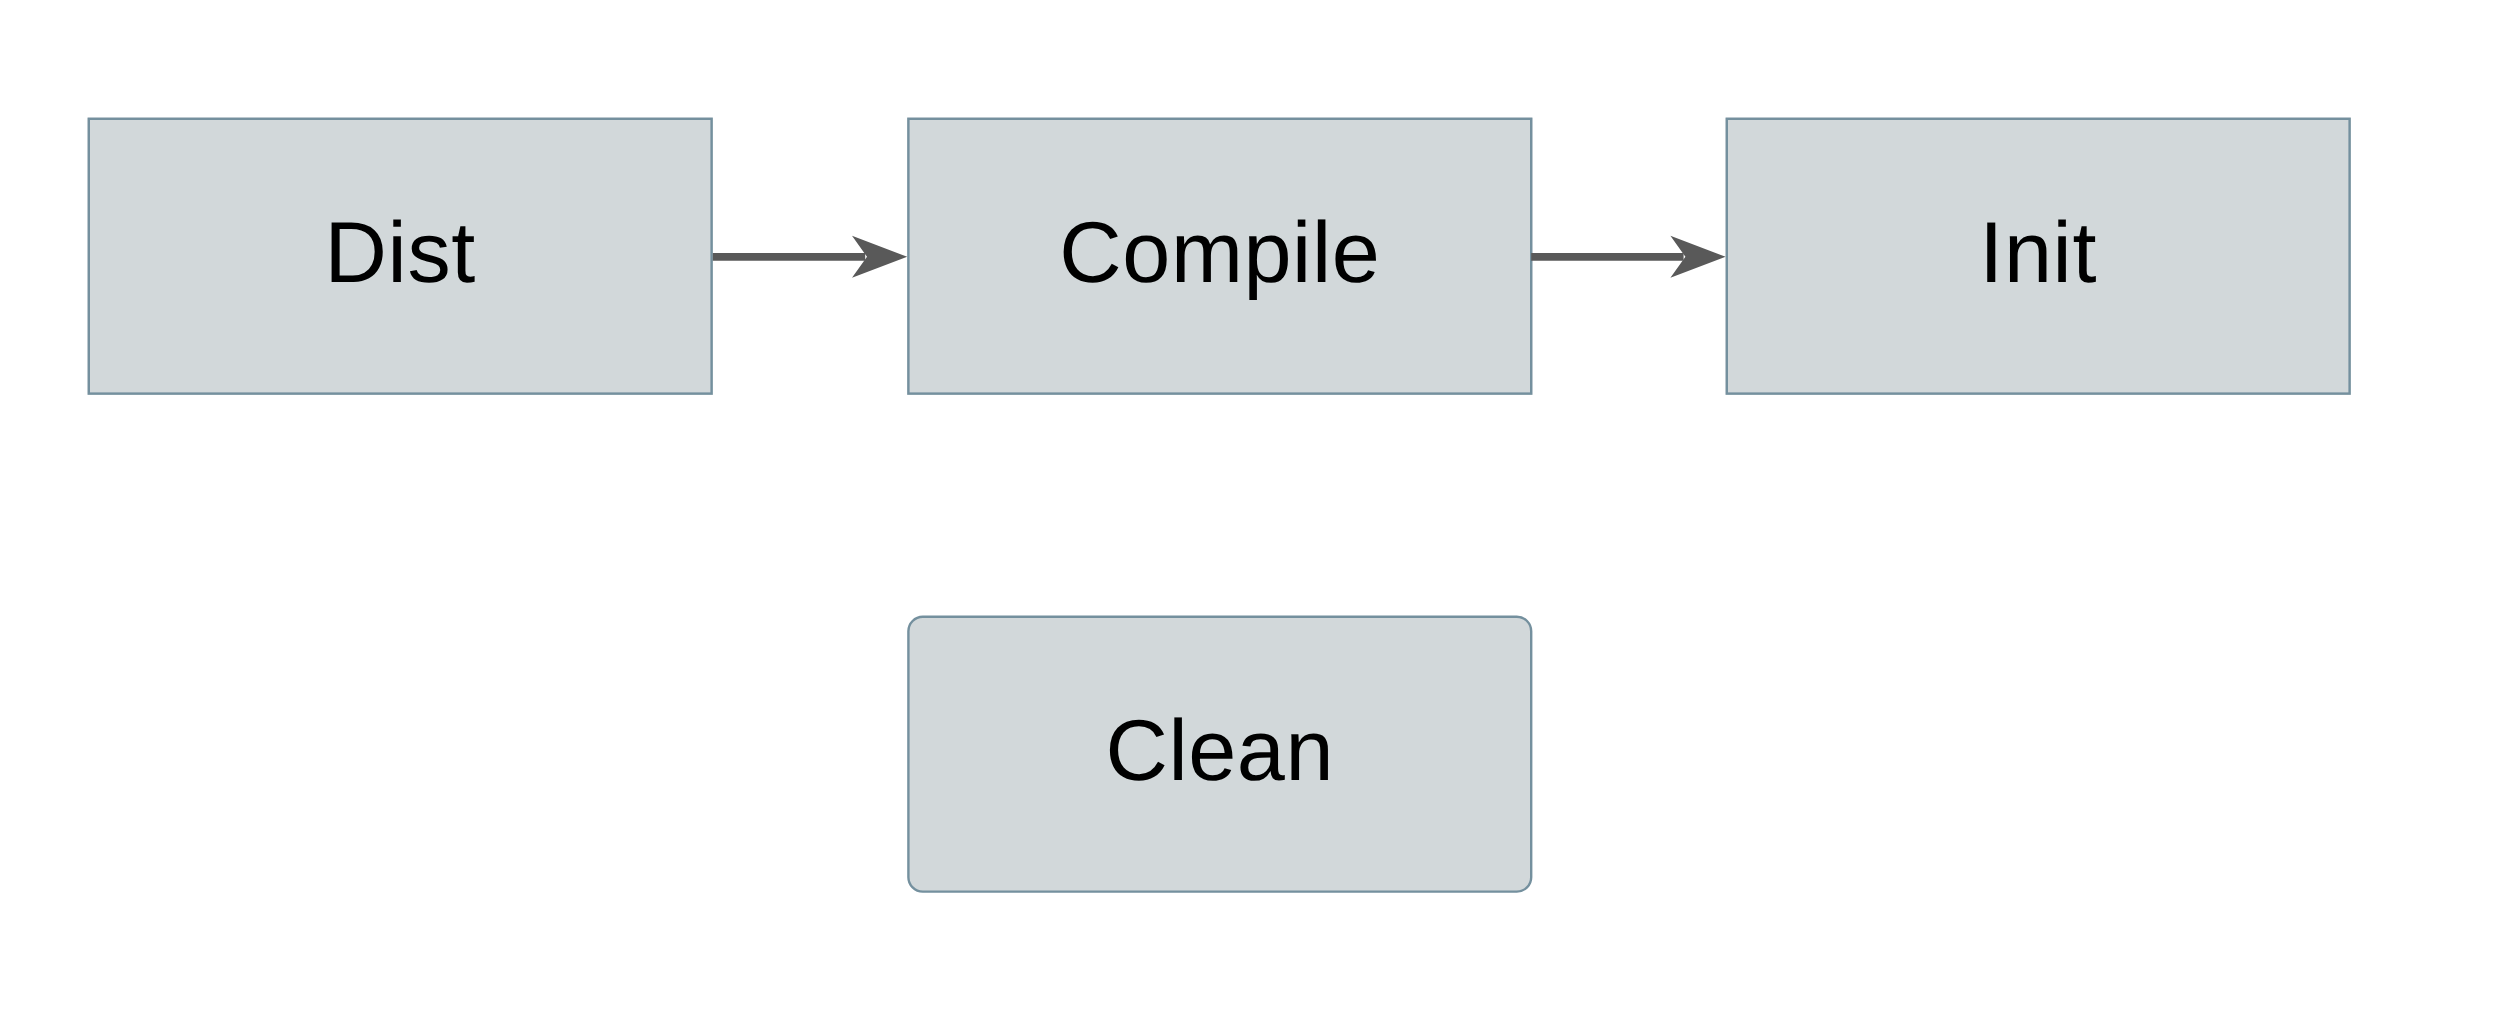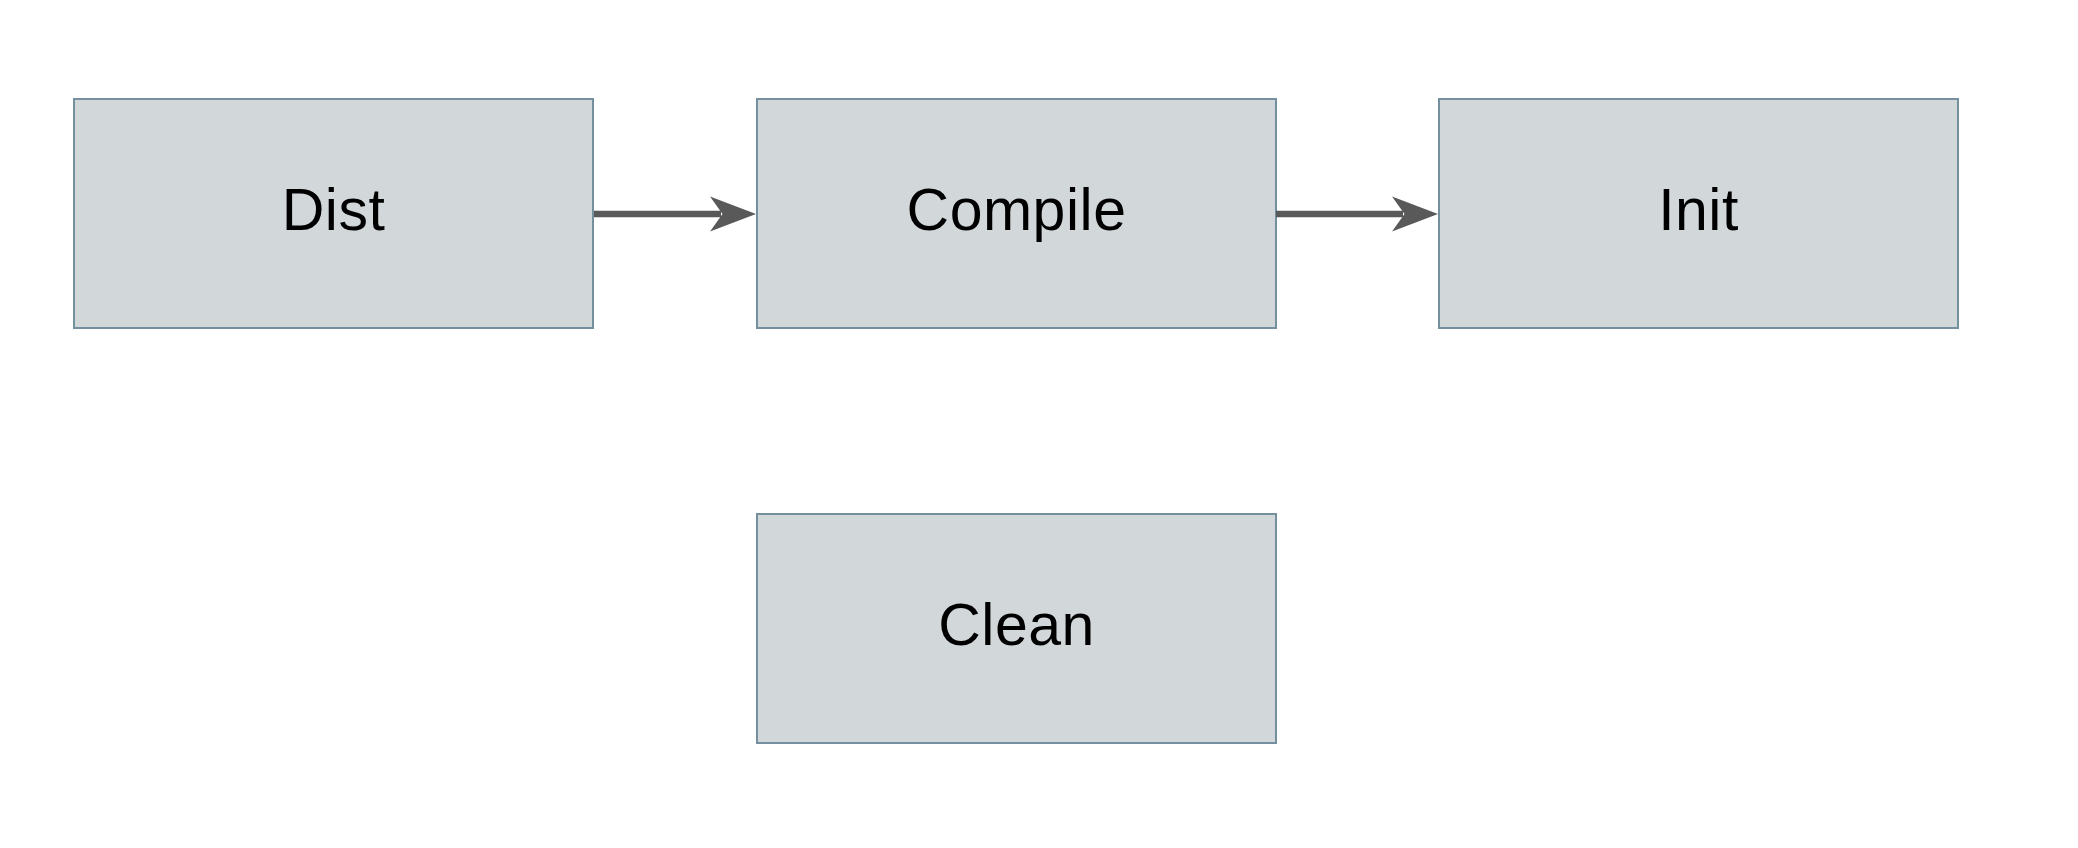--- a/index.html
+++ b/index.html
@@ -20,31 +20,31 @@
     width: 521px;
     height: 231px;
     box-sizing: border-box;
     background: #d2d8da;
     border: 2.5px solid #74909e;
     display: flex;
     align-items: center;
     justify-content: center;
   }
   .node-label {
-    font-size: 59px;
+    font-size: 72px;
     line-height: 1;
     color: #000000;
     letter-spacing: 0.5px;
     white-space: nowrap;
     padding-bottom: 6px;
   }
   .node-dist    { left: 73px;   top: 98px;  }
   .node-compile { left: 756px;  top: 98px;  }
   .node-init    { left: 1438px; top: 98px;  }
-  .node-clean   { left: 756px;  top: 513px; }
+  .node-clean   { left: 756px;  top: 513px; border-radius: 13px; }
   .edge {
     position: absolute;
     overflow: visible;
   }
   .edge-1 { left: 594px;  top: 194px; }
   .edge-2 { left: 1276px; top: 194px; }
 </style>
 </head>
 <body>
 

